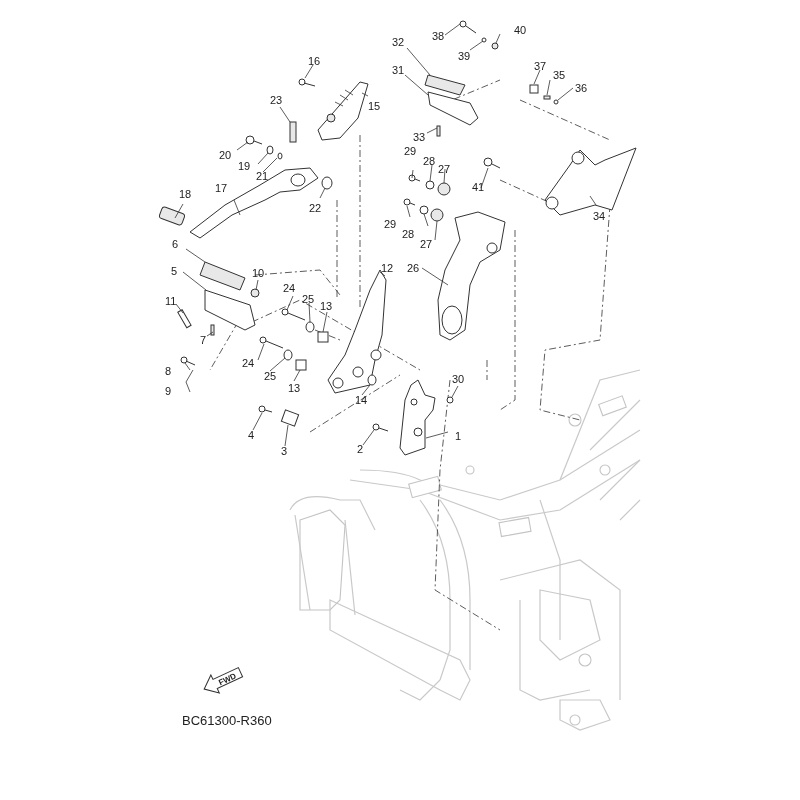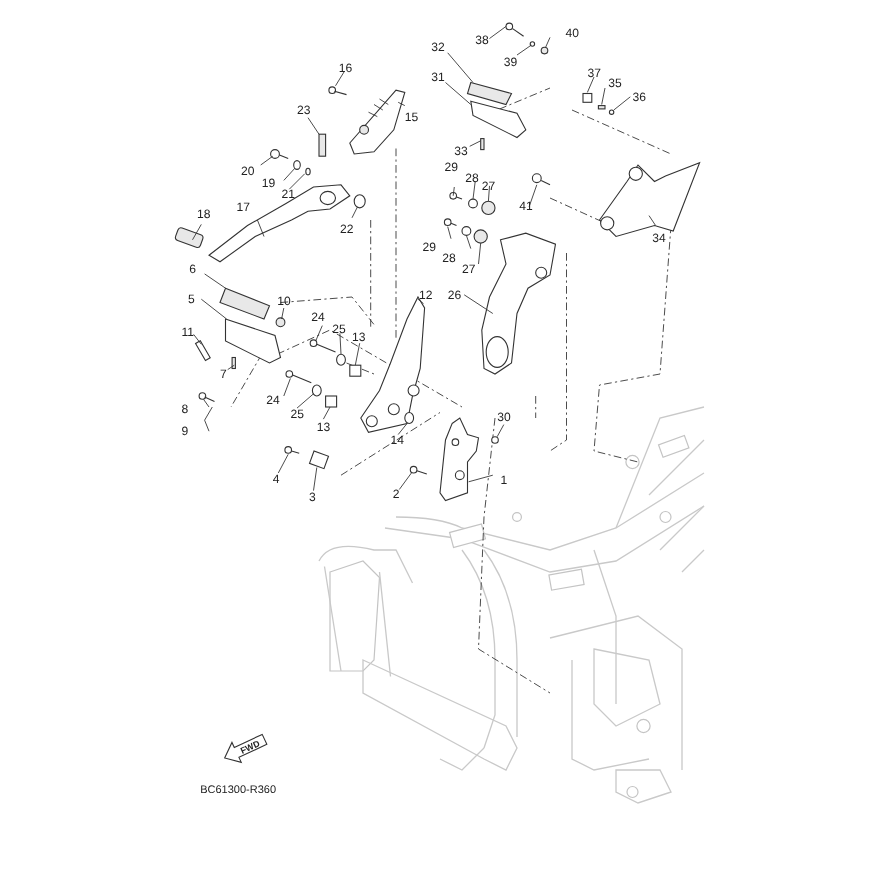--- a/index.html
+++ b/index.html
@@ -6,21 +6,21 @@
   body{width:800px;height:800px;overflow:hidden;font-family:"Liberation Sans",sans-serif;}
   #stage{position:relative;width:800px;height:800px;background:#fff;}
   svg{position:absolute;left:0;top:0;}
   .lbl{font-family:"Liberation Sans",sans-serif;font-size:11px;fill:#222;}
   .part{fill:#fff;stroke:#333;stroke-width:1;}
   .partd{fill:#e8e8e8;stroke:#333;stroke-width:1;}
   .frame{fill:none;stroke:#c9c9c9;stroke-width:1.2;}
   .framef{fill:#fff;stroke:#c4c4c4;stroke-width:1.1;}
   .lead{stroke:#333;stroke-width:0.8;fill:none;}
   .dash{stroke:#333;stroke-width:0.8;fill:none;stroke-dasharray:7 3 2 3;}
-  .code{position:absolute;left:182px;top:713px;font-size:10px;color:#222;}
+  .code{position:absolute;left:182px;top:713px;font-size:13px;color:#222;}
 </style>
 </head>
 <body>
 
 <div id="stage">
 <svg width="800" height="800" viewBox="0 0 800 800">
 
   <g>
     <path class="framef" d="M300 520 L330 510 L345 525 L340 600 L330 610 L300 610 Z"></path>
     <path class="frame" d="M295 515 L310 610 M345 520 L355 615"></path>

